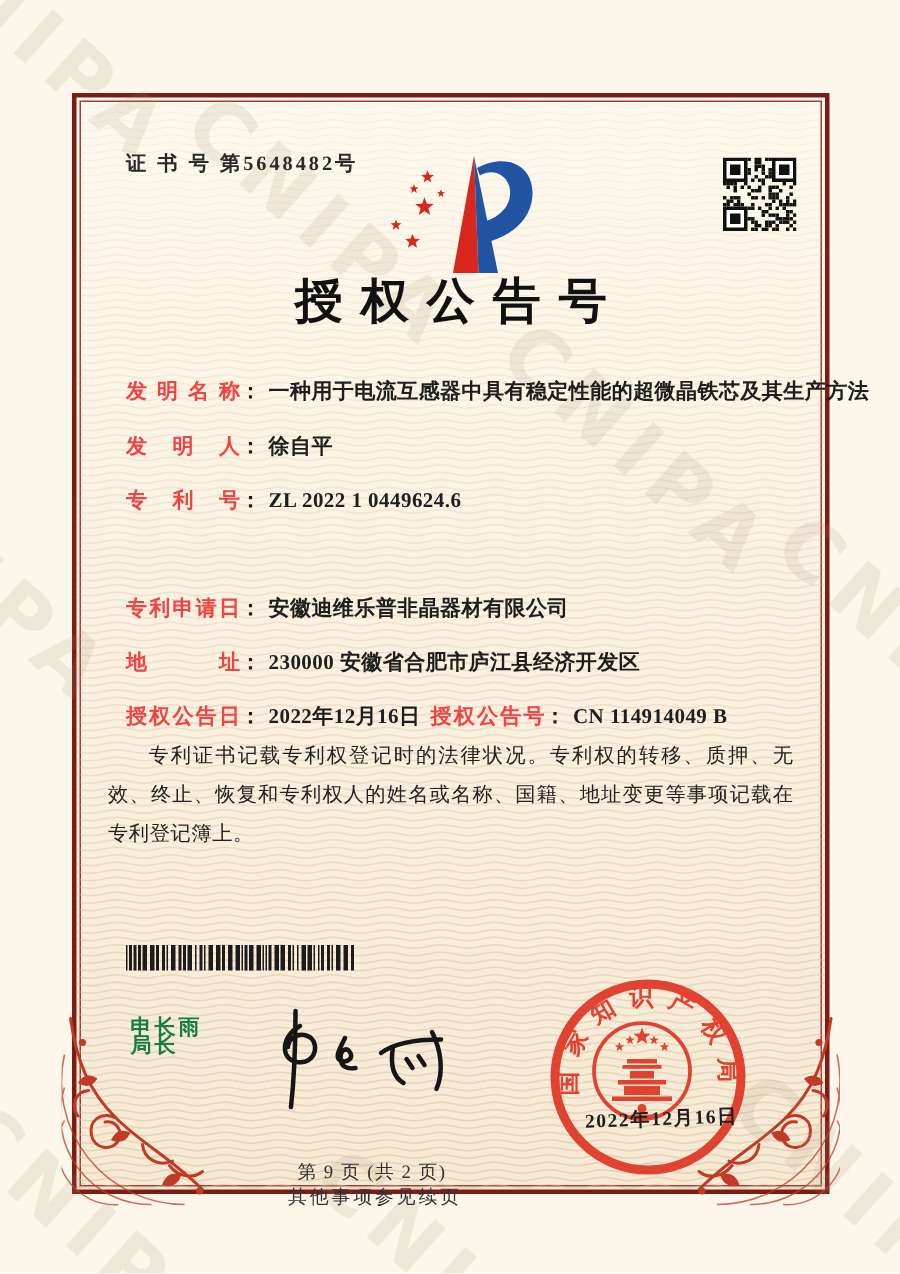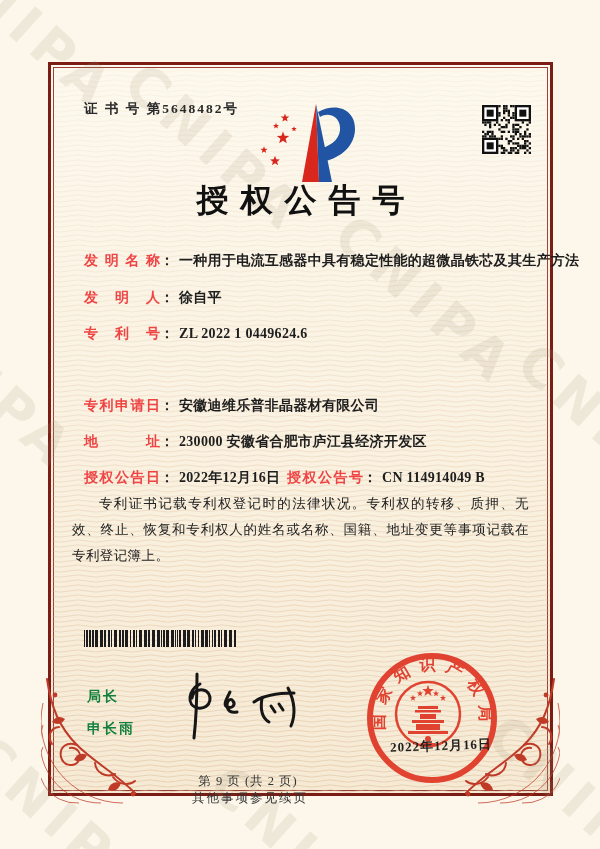--- a/index.html
+++ b/index.html
@@ -39,21 +39,21 @@
   .val{font-weight:700;margin-left:5px;color:#1e1e1e;letter-spacing:0.3px;}
   .pair2{position:absolute;left:203px;top:0;}
 
   .body-text{position:absolute;left:72px;top:491px;width:457px;font-size:13.5px;
              line-height:26px;text-align:justify;color:#222;letter-spacing:0.4px;}
   .body-text p{margin:0;text-indent:2em;}
 
   .barcode{position:absolute;left:84px;top:630px;}
   .duty{position:absolute;left:87px;font-family:"Liberation Sans",sans-serif;
         font-size:14px;font-weight:700;color:#15803d;letter-spacing:2px;}
-  .duty.t1{top:688px;} .duty.t2{top:720px;text-align:center;}
+  .duty.t1{top:688px;} .duty.t2{top:676px;text-align:center;}
   .sig{position:absolute;left:178px;top:662px;}
 
   .seal{position:absolute;left:365px;top:650px;}
   .seal-date{position:absolute;left:366px;top:737px;width:150px;text-align:center;
              font-size:13px;font-weight:700;color:#1f1f1f;letter-spacing:1px;
              transform:rotate(-2deg);}
 
   .page-info{position:absolute;left:48px;top:773px;width:400px;text-align:center;
              font-size:12.5px;color:#333;letter-spacing:1px;}
   .cont-note{position:absolute;left:50px;top:790px;width:400px;text-align:center;

